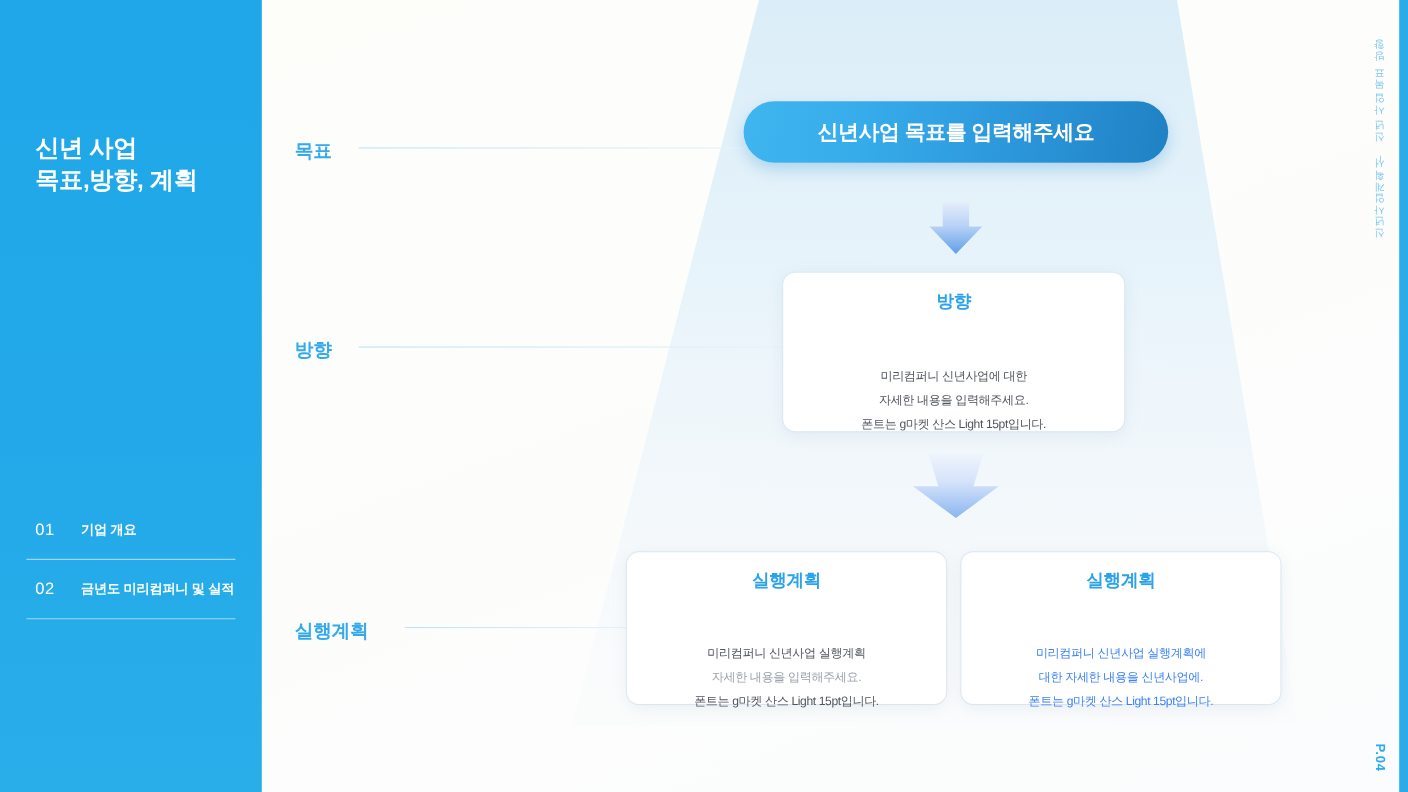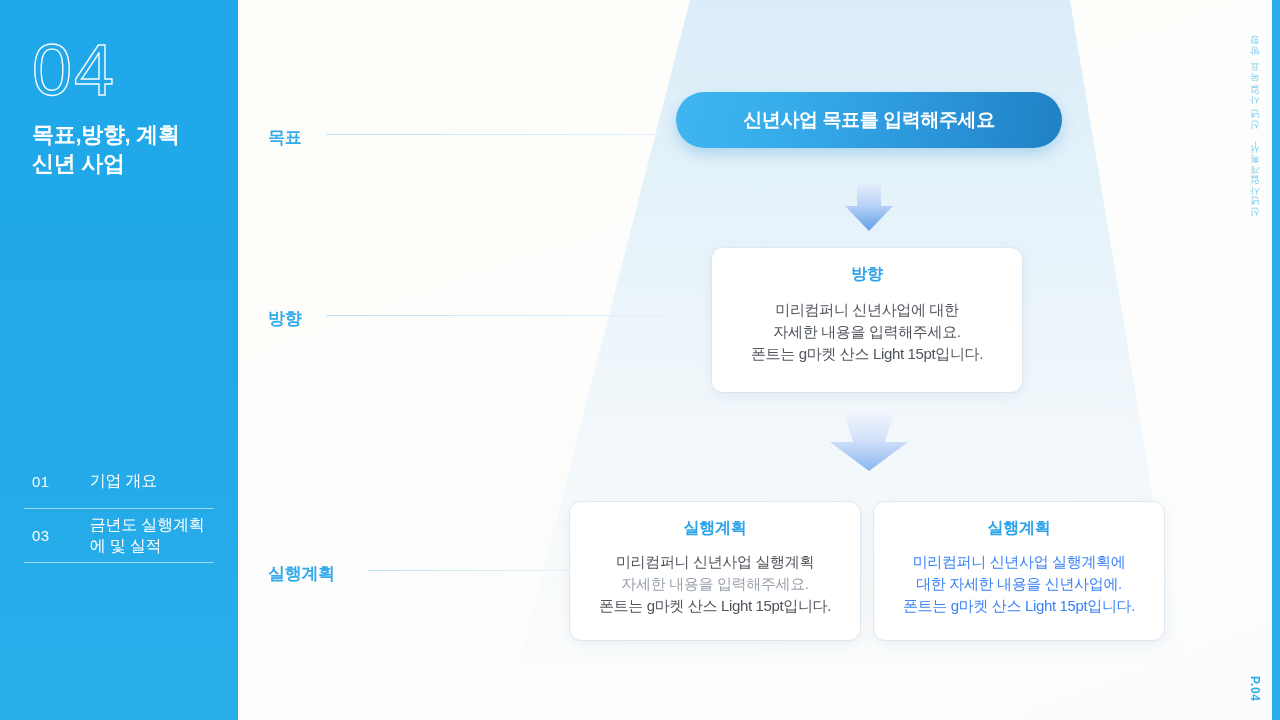--- a/index.html
+++ b/index.html
@@ -40,28 +40,28 @@
   .side-title {
     position:absolute; left:32px; top:120px;
     color:#ffffff; font-size:22px; font-weight:bold; line-height:29px;
     letter-spacing:-0.3px;
   }
 
   .nav { position:absolute; left:24px; top:455px; width:190px; }
   .nav-item {
     position:relative; height:54px;
     border-bottom:1px solid rgba(255,255,255,.55);
-    display:flex; align-items:center; gap:8px;
+    display:flex; align-items:center; gap:24px;
     padding-left:8px;
   }
   .nav-item .n {
     font-size:15px; color:#ffffff; letter-spacing:.5px; font-weight:400;
   }
   .nav-item .t {
-    font-size:16px; color:#ffffff; letter-spacing:-0.2px; font-weight:400;margin-left:32px;
+    font-size:12px; color:#ffffff; letter-spacing:-0.2px; font-weight:700;
   }
   .nav-item.dim { border-bottom-color:rgba(255,255,255,.35); }
   .nav-item.dim .n,.nav-item.dim .t { color:rgba(255,255,255,.52); }
 
   
   .step-label {
     position:absolute;
     color:#34a9ec; font-size:17px; font-weight:bold; letter-spacing:-0.3px;
     white-space:nowrap;
   }
@@ -90,22 +90,22 @@
     position:absolute;
     background:#ffffff;
     border-radius:11px;
     box-shadow:0 3px 14px rgba(120,150,180,.13), 0 0 0 1px rgba(225,235,243,.85);
     display:flex; flex-direction:column; align-items:center;
   }
   .card h3 {
     color:#2ba3ea; font-size:16px; font-weight:bold; letter-spacing:-0.3px;
   }
   .card p {
-    font-size:15px; line-height:22px; letter-spacing:-0.35px;
-    text-align:center; font-weight:400;
+    font-size:11px; line-height:22px; letter-spacing:-0.35px;
+    text-align:center; font-weight:400;margin-top:32px;
   }
   .card .ln-dark  { color:#50555c; }
   .card .ln-mid   { color:#9aa2ab; }
   .card .ln-light { color:#3b82f6; }
 
   #card-direction { left:712px; top:248px; width:310px; height:144px; padding-top:16px; }
   #card-direction h3 { margin-bottom:14px; }
 
   #card-plan-1 { left:570px; top:502px; width:290px; height:138px; padding-top:16px; }
   #card-plan-2 { left:874px; top:502px; width:290px; height:138px; padding-top:16px; }
@@ -149,34 +149,33 @@
       <linearGradient id="arrowGrad2" x1="0" y1="0" x2="0" y2="1">
         <stop offset="0%" stop-color="#f1f5fd"></stop>
         <stop offset="45%" stop-color="#d4e2fa"></stop>
         <stop offset="100%" stop-color="#8ab6ef"></stop>
       </linearGradient>
     </defs>
     <polygon points="690,0 1070,0 1180,660 520,660" fill="url(#funnelGrad)"></polygon>
   </svg>
 
   <div class="sidebar">
-    <div class="num04">04</div>
     <div class="side-title">
+      <div>신년 사업</div>
       <div>목표,방향, 계획</div>
-      <div>신년 사업</div>
     </div>
 
     <div class="nav">
       <div class="nav-item">
         <span class="n">01</span>
         <span class="t">기업 개요</span>
       </div>
       <div class="nav-item">
-        <span class="n">03</span>
-        <span class="t">금년도 실행계획에 및 실적</span>
+        <span class="n">02</span>
+        <span class="t">금년도 미리컴퍼니 및 실적</span>
       </div>
     </div>
   </div>
 
   <div class="step-label" style="left:268px; top:126px;">목표</div>
   <div class="connector" style="left:326px; top:134px; width:360px;"></div>
 
   <div class="step-label" style="left:268px; top:307px;">방향</div>
   <div class="connector" style="left:326px; top:315px; width:392px;"></div>
 

